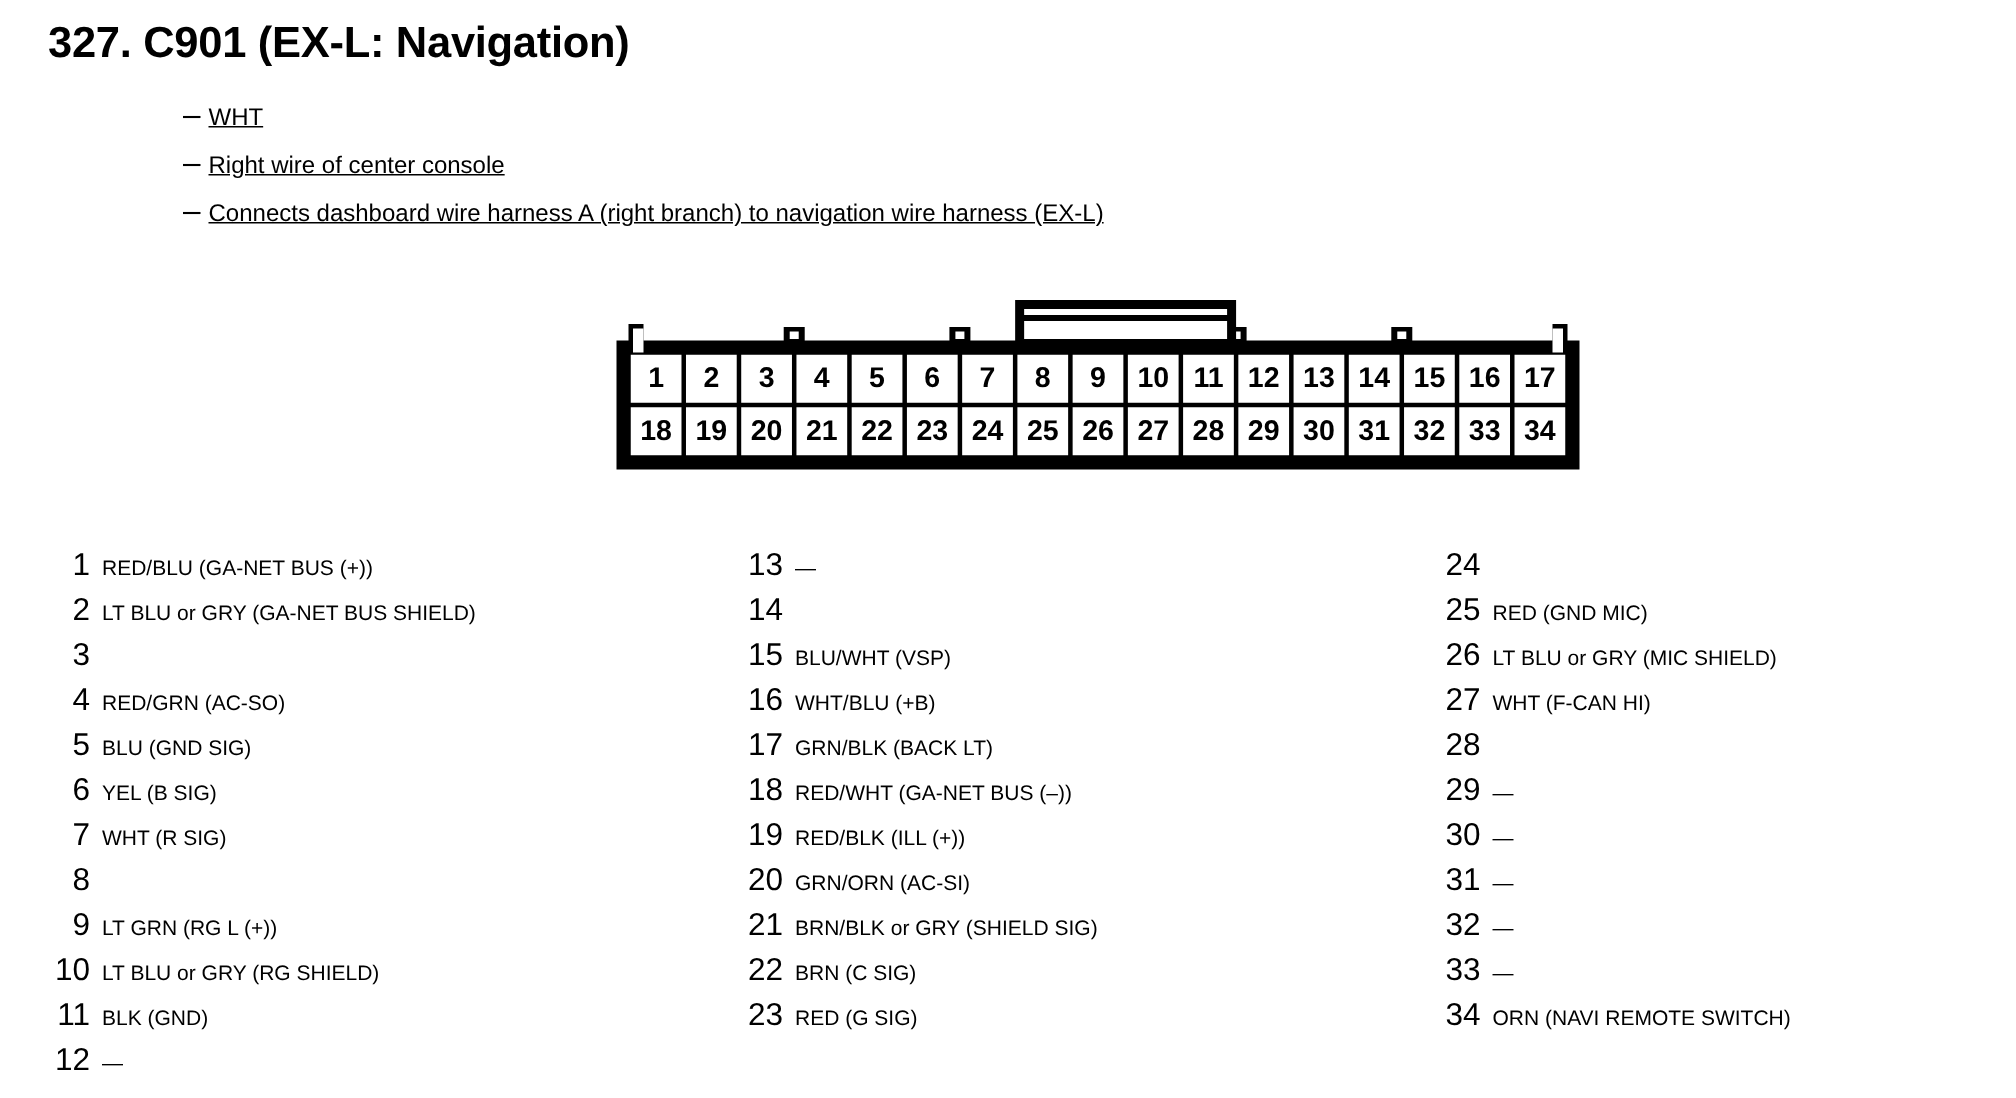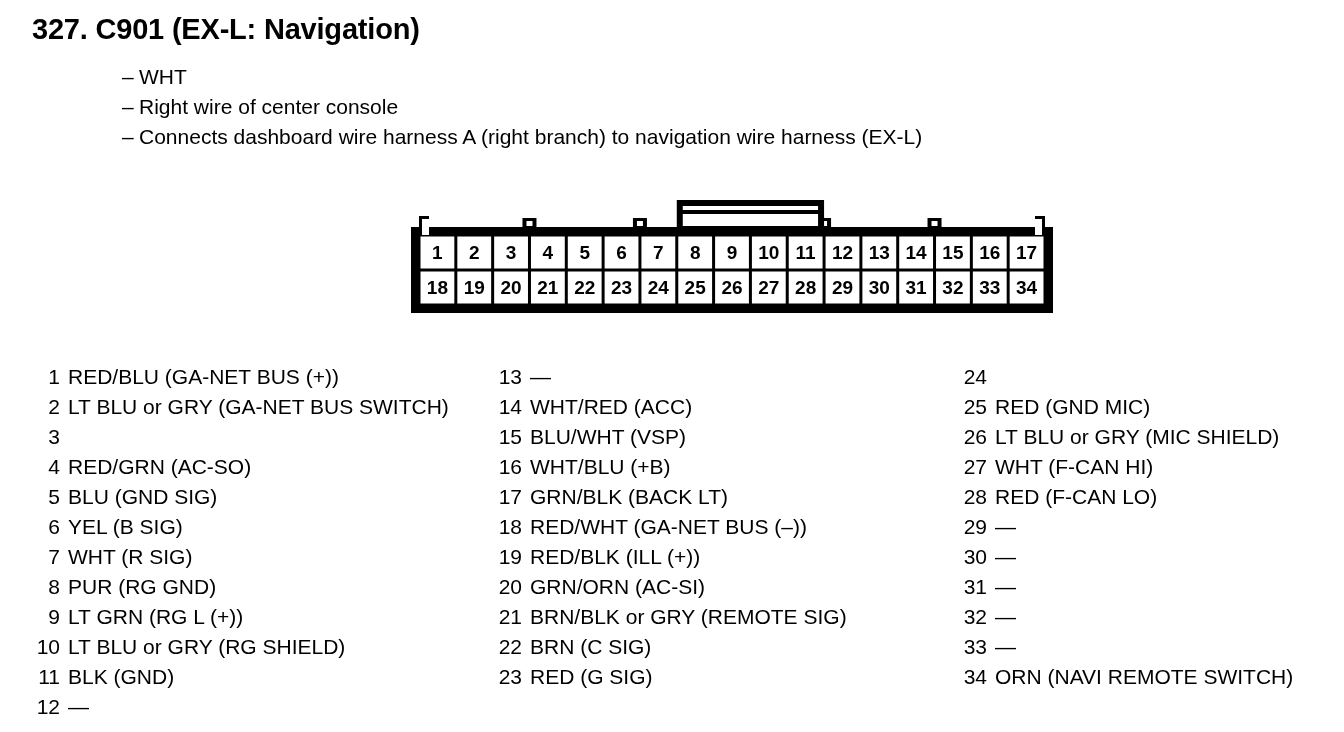--- a/index.html
+++ b/index.html
@@ -44,21 +44,22 @@
     font-size: 21px;
     line-height: 30px;
     white-space: nowrap;
   }
   .note-dash {
     width: 17px;
     flex: 0 0 17px;
     font-size: 21px;
   }
   .note-text {
-    font-size: 21px;
+    font-size: 16px;
+    text-decoration: underline;
   }
 
   
   #connector-diagram {
     position: absolute;
     left: 404px;
     top: 196px;
     width: 656px;
     height: 124px;
   }
@@ -91,21 +92,21 @@
   }
   .pin-num {
     flex: 0 0 48px;
     width: 48px;
     text-align: right;
     font-size: 21px;
     padding-right: 8px;
     box-sizing: border-box;
   }
   .pin-desc {
-    font-size: 21px;
+    font-size: 14px;
   }
   .pin-desc.empty-pin {
     letter-spacing: 0;
   }
 </style>
 </head>
 <body>
 
 <div id="header-block">
   <div id="page-title">327. C901 (EX-L: Navigation)</div>
@@ -215,21 +216,21 @@
 </div>
 
 <div id="pin-list">
   <div class="pin-column" id="pin-column-1">
       <div class="pin-row">
         <span class="pin-num">1</span>
         <span class="pin-desc">RED/BLU (GA-NET BUS (+))</span>
       </div>
       <div class="pin-row">
         <span class="pin-num">2</span>
-        <span class="pin-desc">LT BLU or GRY (GA-NET BUS SWITCH)</span>
+        <span class="pin-desc">LT BLU or GRY (GA-NET BUS SHIELD)</span>
       </div>
       <div class="pin-row">
         <span class="pin-num">3</span>
       </div>
       <div class="pin-row">
         <span class="pin-num">4</span>
         <span class="pin-desc">RED/GRN (AC-SO)</span>
       </div>
       <div class="pin-row">
         <span class="pin-num">5</span>
@@ -238,21 +239,20 @@
       <div class="pin-row">
         <span class="pin-num">6</span>
         <span class="pin-desc">YEL (B SIG)</span>
       </div>
       <div class="pin-row">
         <span class="pin-num">7</span>
         <span class="pin-desc">WHT (R SIG)</span>
       </div>
       <div class="pin-row">
         <span class="pin-num">8</span>
-        <span class="pin-desc">PUR (RG GND)</span>
       </div>
       <div class="pin-row">
         <span class="pin-num">9</span>
         <span class="pin-desc">LT GRN (RG L (+))</span>
       </div>
       <div class="pin-row">
         <span class="pin-num">10</span>
         <span class="pin-desc">LT BLU or GRY (RG SHIELD)</span>
       </div>
       <div class="pin-row">
@@ -264,21 +264,20 @@
         <span class="pin-desc empty-pin">—</span>
       </div>
     </div>
   <div class="pin-column" id="pin-column-2">
       <div class="pin-row">
         <span class="pin-num">13</span>
         <span class="pin-desc empty-pin">—</span>
       </div>
       <div class="pin-row">
         <span class="pin-num">14</span>
-        <span class="pin-desc">WHT/RED (ACC)</span>
       </div>
       <div class="pin-row">
         <span class="pin-num">15</span>
         <span class="pin-desc">BLU/WHT (VSP)</span>
       </div>
       <div class="pin-row">
         <span class="pin-num">16</span>
         <span class="pin-desc">WHT/BLU (+B)</span>
       </div>
       <div class="pin-row">
@@ -292,21 +291,21 @@
       <div class="pin-row">
         <span class="pin-num">19</span>
         <span class="pin-desc">RED/BLK (ILL (+))</span>
       </div>
       <div class="pin-row">
         <span class="pin-num">20</span>
         <span class="pin-desc">GRN/ORN (AC-SI)</span>
       </div>
       <div class="pin-row">
         <span class="pin-num">21</span>
-        <span class="pin-desc">BRN/BLK or GRY (REMOTE SIG)</span>
+        <span class="pin-desc">BRN/BLK or GRY (SHIELD SIG)</span>
       </div>
       <div class="pin-row">
         <span class="pin-num">22</span>
         <span class="pin-desc">BRN (C SIG)</span>
       </div>
       <div class="pin-row">
         <span class="pin-num">23</span>
         <span class="pin-desc">RED (G SIG)</span>
       </div>
     </div>
@@ -321,21 +320,20 @@
       <div class="pin-row">
         <span class="pin-num">26</span>
         <span class="pin-desc">LT BLU or GRY (MIC SHIELD)</span>
       </div>
       <div class="pin-row">
         <span class="pin-num">27</span>
         <span class="pin-desc">WHT (F-CAN HI)</span>
       </div>
       <div class="pin-row">
         <span class="pin-num">28</span>
-        <span class="pin-desc">RED (F-CAN LO)</span>
       </div>
       <div class="pin-row">
         <span class="pin-num">29</span>
         <span class="pin-desc empty-pin">—</span>
       </div>
       <div class="pin-row">
         <span class="pin-num">30</span>
         <span class="pin-desc empty-pin">—</span>
       </div>
       <div class="pin-row">

